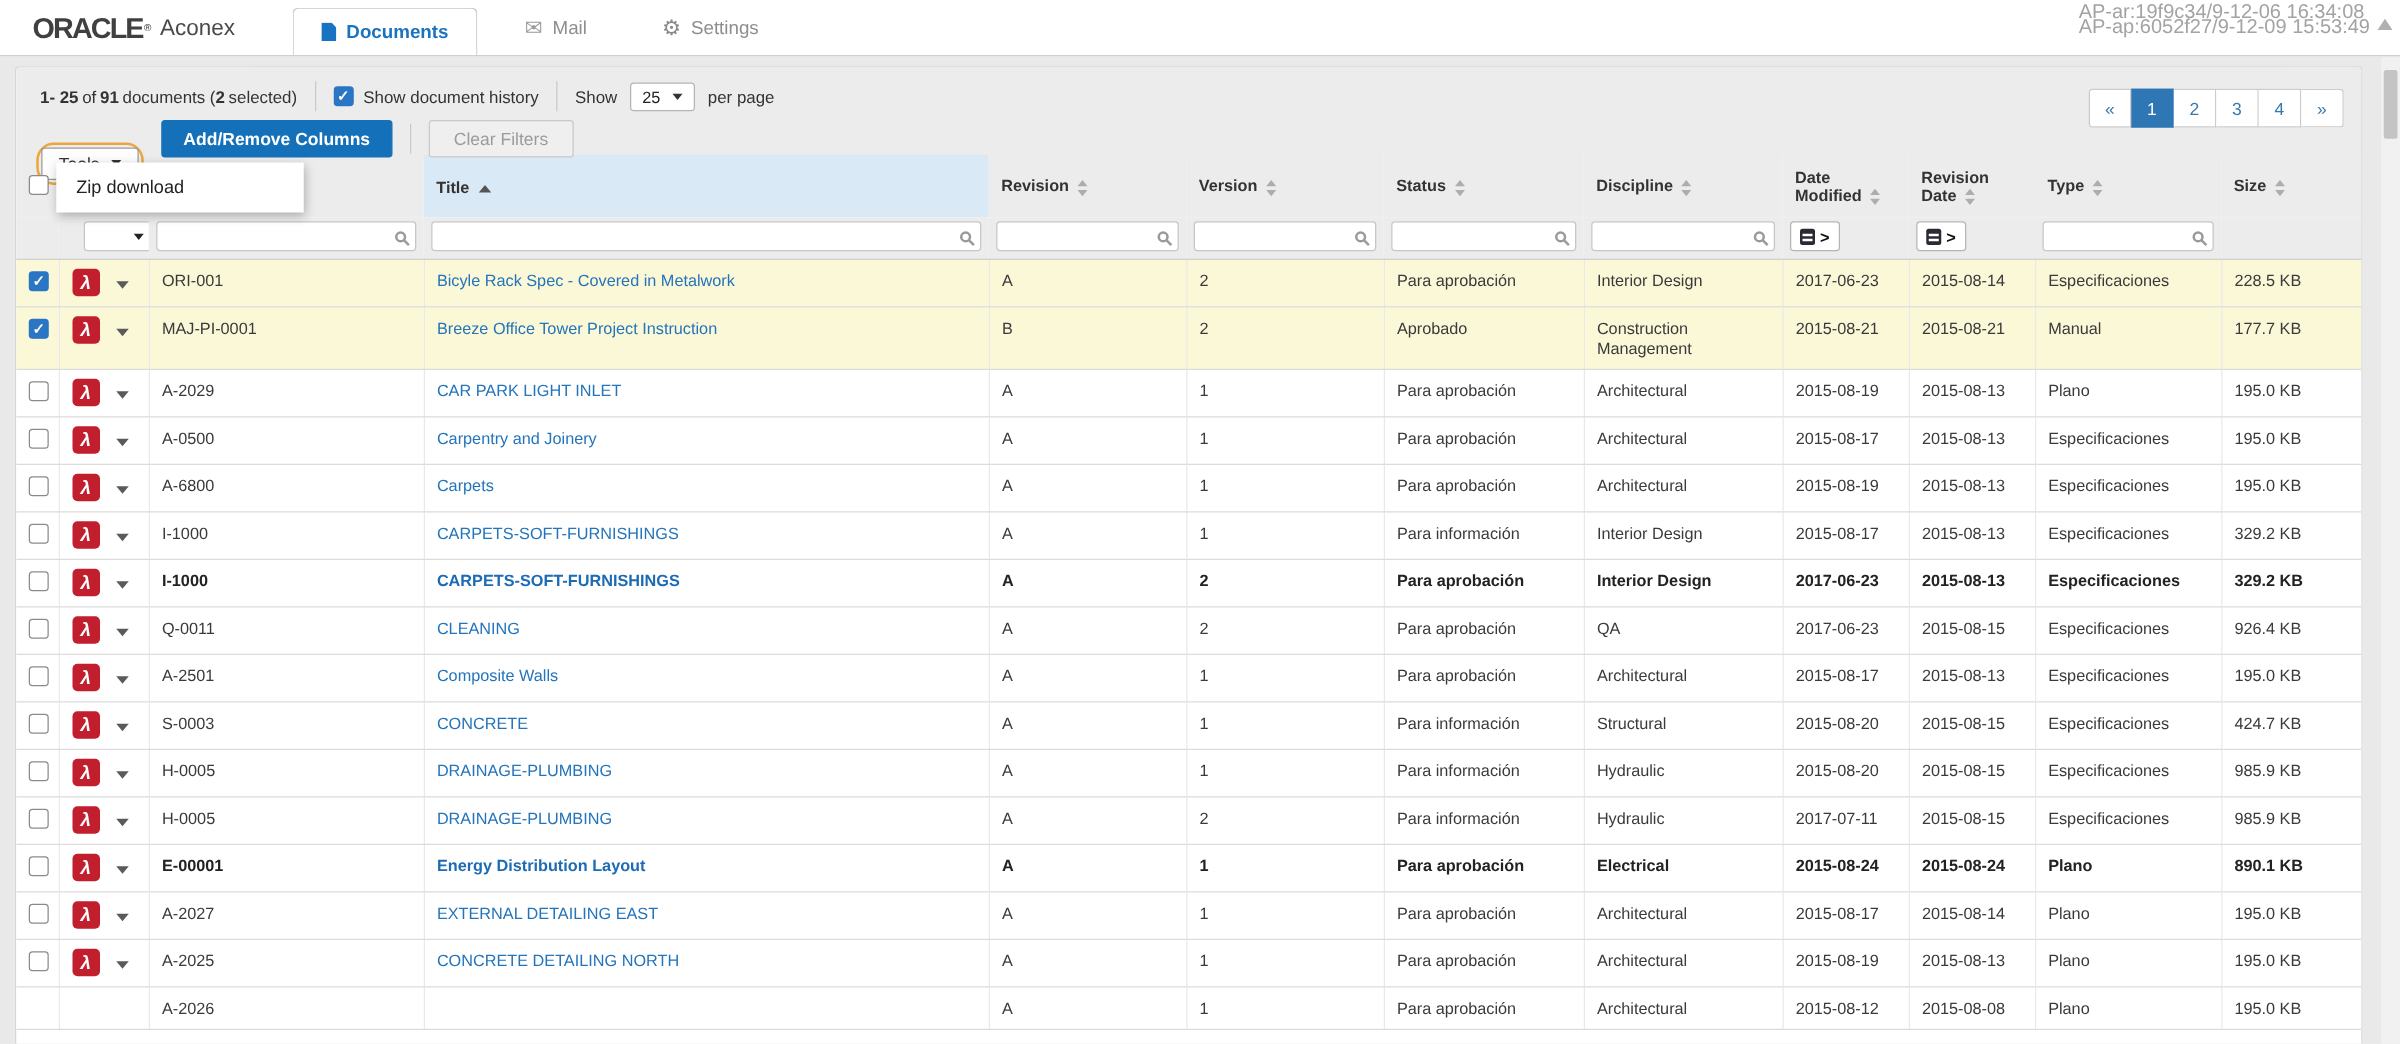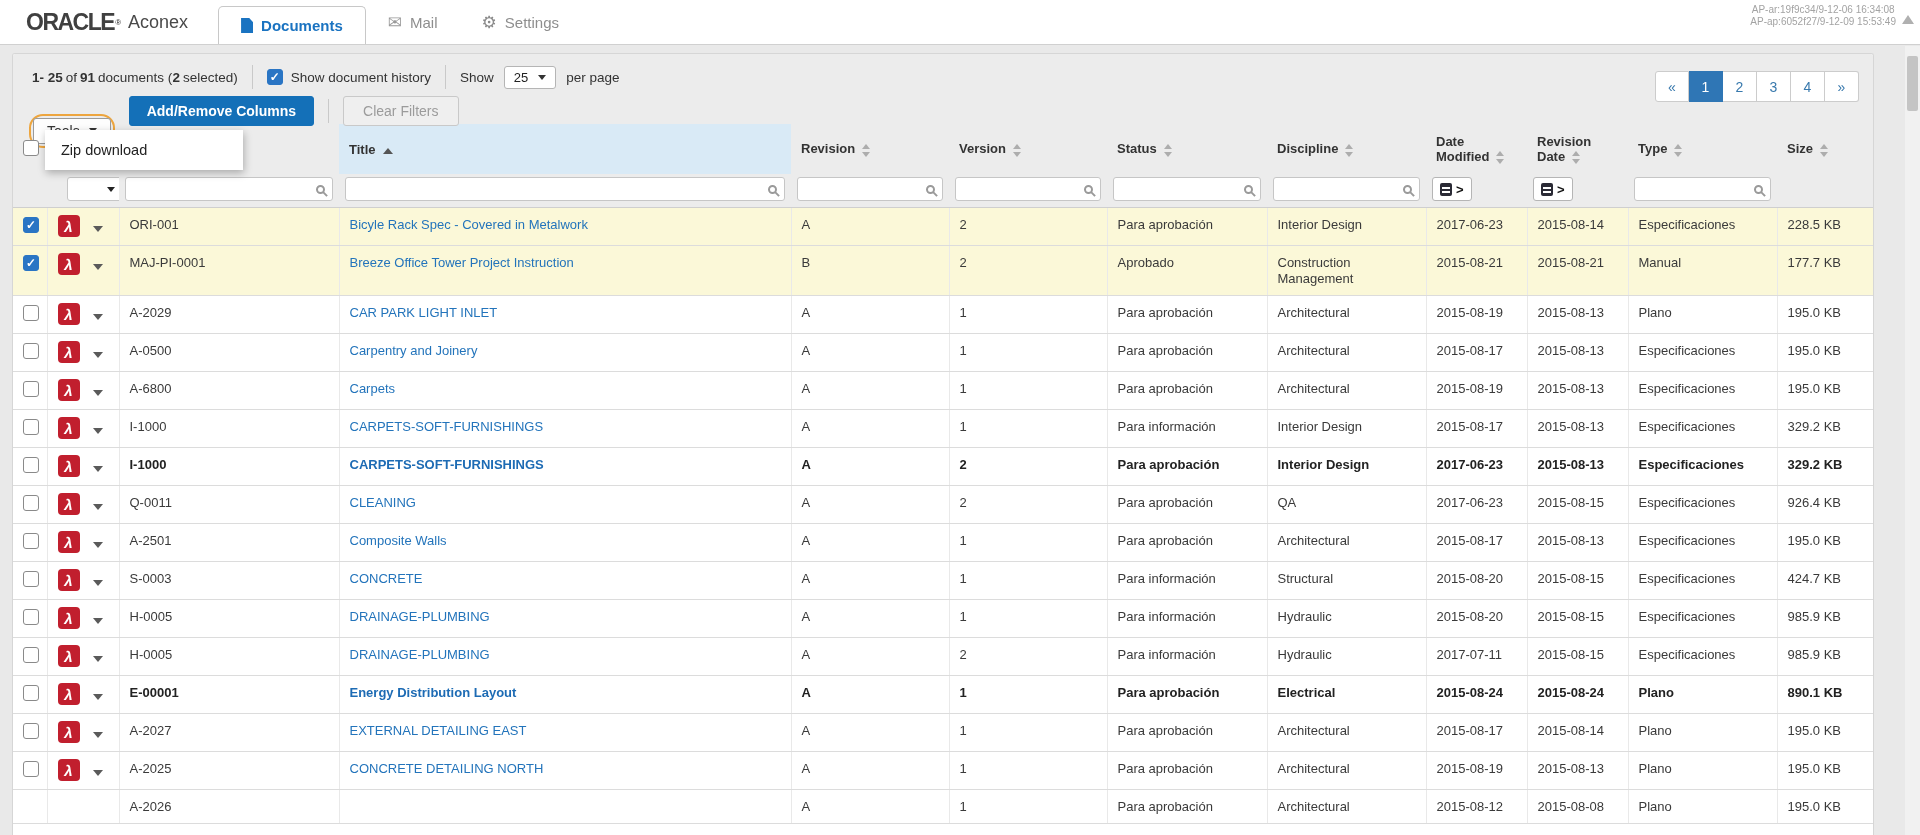--- a/index.html
+++ b/index.html
@@ -10,30 +10,30 @@
     background:#e9e9e9; color:#333;
   }
 
   
   .topbar { height:45px; background:#fff; border-bottom:1px solid #d0d0d0; display:flex; align-items:stretch; position:relative; }
   .logo { display:flex; align-items:center; padding:0 30px 0 26px; }
   .logo-oracle { font-weight:bold; font-size:23px; letter-spacing:-1.5px; color:#404040; }
   .logo-reg { font-size:8px; color:#2b2b2b; vertical-align:top; margin-left:1px; }
   .logo-aconex { font-size:18px; color:#4a4a4a; margin-left:7px; }
   .project-tab { display:flex; align-items:center; padding:0 28px; border-left:1px solid #dcdcdc; border-right:1px solid #dcdcdc; font-size:15px; color:#333; }
-  .tab { display:flex; align-items:center; gap:8px; padding:11px 22px; font-size:15px; color:#8e8e8e; }
+  .tab { display:flex; align-items:center; gap:8px; padding:11px 22px; font-size:15px; color:#8e8e8e; margin-left:16px; }
   .tab.active { border:1px solid #c8c8c8; border-bottom:none; border-radius:5px 5px 0 0; color:#1a73c1; font-weight:bold; margin-top:6px; background:#fff; }
   .doc-icon { width:12px; height:15px; background:#1a73c1; clip-path:polygon(0 0,68% 0,100% 28%,100% 100%,0 100%); display:inline-block; }
   .mail-icon { font-size:17px; color:#9a9a9a; line-height:1; }
   .gear-icon { font-size:17px; color:#8a8a8a; line-height:1; }
-  .session { position:absolute; right:24px; top:4px; text-align:center; font-size:10px; color:#a3a3a3; line-height:12px; }
+  .session { position:absolute; right:24px; top:4px; text-align:left; font-size:16px; color:#a3a3a3; line-height:12px; }
   .top-arrow { position:absolute; right:6px; top:15px; width:0; height:0; border-left:6px solid transparent; border-right:6px solid transparent; border-bottom:9px solid #b0b0b0; }
 
   
-  .page { position:absolute; top:46px; left:0; right:0; bottom:0; background:#e9e9e9; padding:7px 46px 0 12px; }
+  .page { position:absolute; top:46px; left:0; right:0; bottom:0; background:#e9e9e9; padding:7px 30px 0 12px; }
   .panel { position:relative; background:#fff; height:100%; border:1px solid #d6d6d6; border-bottom:none; border-radius:3px 3px 0 0; overflow:hidden; }
   .vscroll { position:absolute; right:0; top:46px; bottom:0; width:15px; background:#f1f1f1; }
   .vscroll-thumb { position:absolute; top:10px; left:2px; width:11px; height:55px; background:#c4c4c4; border-radius:2px; }
 
   
   .toolbar { background:#ececec; padding:9px 16px 0; height:70px; }
   .stats-row { display:flex; align-items:center; height:28px; font-size:13.5px; color:#333; }
   .stats-row b { margin:0 3px; }
   .vdiv { width:1px; height:24px; background:#c9c9c9; margin:0 14px; flex:none; }
   .cb { width:16px; height:16px; border:1px solid #8a8a8a; border-radius:3px; background:#fff; display:inline-block; position:relative; flex:none; }

